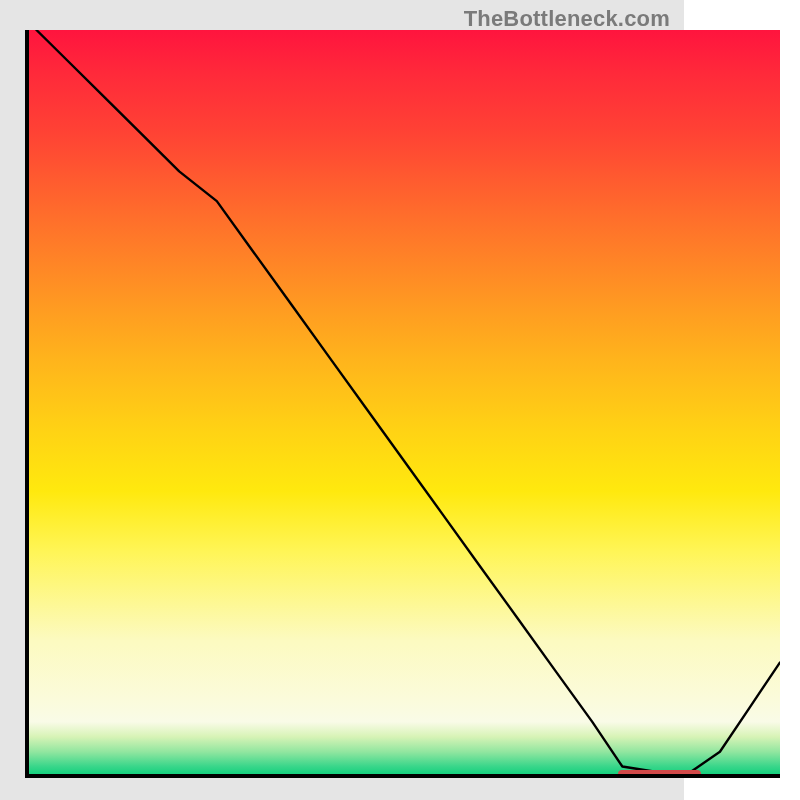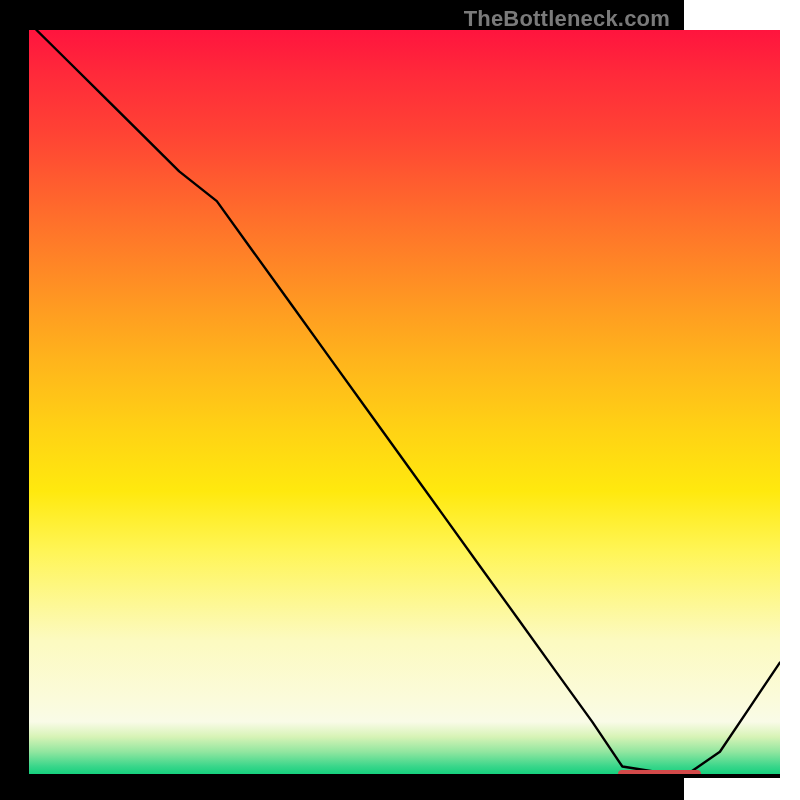--- a/index.html
+++ b/index.html
@@ -6,21 +6,21 @@
   html, body { width: 800px; height: 800px; overflow: hidden; }
   body {
     font-family: Arial, Helvetica, sans-serif;
     background: #ffffff;
     position: relative;
   }
   .chart-wrap {
     position: absolute;
     left: 0; top: 0;
     width: 684px; height: 800px;
-    background: #000000;
+    background: #e5e5e5;
   }
   .watermark {
     position: absolute;
     top: 6px;
     right: 14px;
     font-size: 22px;
     font-weight: 600;
     color: #7a7a7a;
     letter-spacing: 0.2px;
   }

